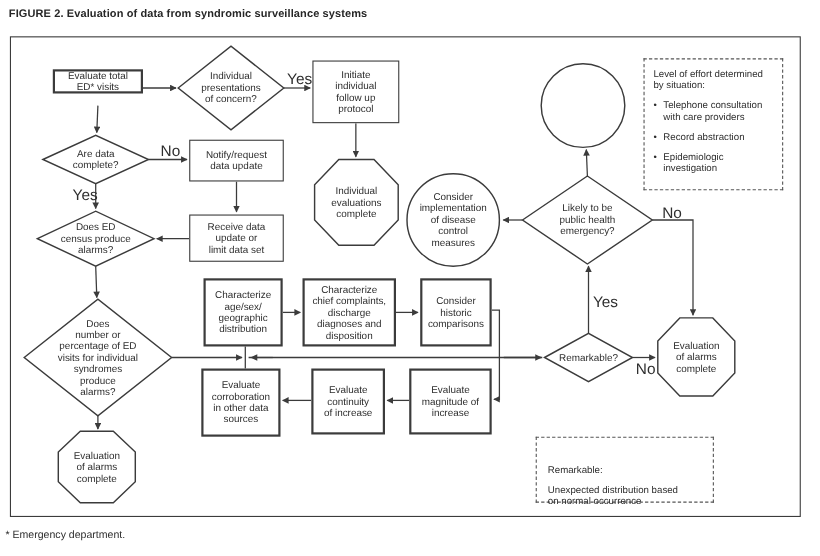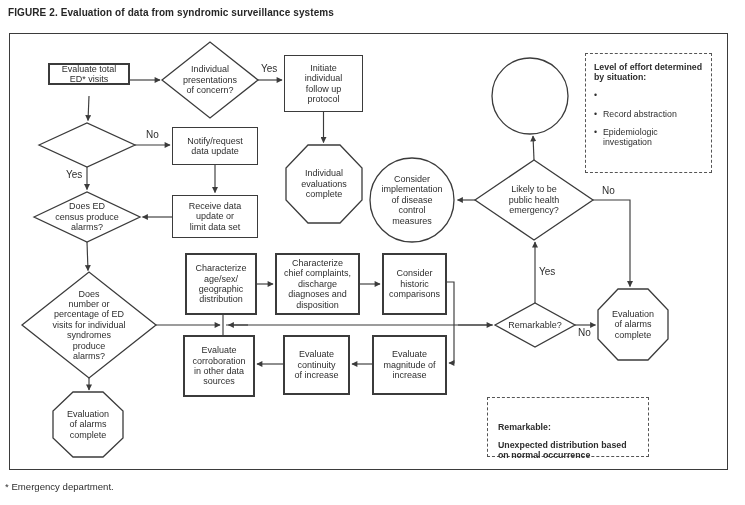--- a/index.html
+++ b/index.html
@@ -11,26 +11,26 @@
   #border{position:absolute;left:9px;top:33px;width:719px;height:437px;
           box-sizing:border-box;border:1.4px solid #3b3b3b;}
   svg.layer{position:absolute;left:0;top:0;}
   .node{position:absolute;box-sizing:border-box;background:#fff;display:flex;
         align-items:center;justify-content:center;text-align:center;}
   .thick{border:2px solid #3b3b3b;}
   .thin{border:1.3px solid #3b3b3b;}
   .lbl{white-space:pre-line;font-size:9px;line-height:10.4px;color:#2e2e2e;}
   .ov{position:absolute;display:flex;align-items:center;justify-content:center;
       text-align:center;}
-  .edge{position:absolute;font-size:10px;color:#2e2e2e;}
+  .edge{position:absolute;font-size:14px;color:#2e2e2e;}
   .note{position:absolute;box-sizing:border-box;border:1.2px dashed #555;
         background:#fff;color:#2e2e2e;}
   #note-effort{left:585px;top:53px;width:127px;height:120px;padding:8px 6px 6px 8px;}
   #note-remarkable{left:487px;top:397px;width:162px;height:60px;padding:24px 10px;}
-  .ntxt{font-size:8.8px;line-height:10.2px;white-space:pre-line;font-weight:bold;}
+  .ntxt{font-size:8.8px;line-height:10.2px;white-space:pre-line;}
   .bullet{display:flex;margin-top:8px;font-size:8.8px;line-height:10.2px;}
   .bullet .g{width:9px;flex:none;}
   .bullet .bt{white-space:pre-line;}
   #note-remarkable .body{margin-top:8px;}
 </style>
 </head>
 <body>
 
 <div id="fig">
 
@@ -137,20 +137,24 @@
     <span class="lbl">Evaluate
 magnitude of
 increase</span>
     </div>
 
   <div class="ov" style="left:162px;top:42px;width:96px;height:76px">
     <span class="lbl">Individual
 presentations
 of concern?</span>
     </div>
+  <div class="ov" style="left:39px;top:123px;width:96px;height:44px">
+    <span class="lbl">Are data
+complete?</span>
+    </div>
   <div class="ov" style="left:34px;top:192px;width:106px;height:50px">
     <span class="lbl">Does ED
 census produce
 alarms?</span>
     </div>
   <div class="ov" style="left:22px;top:272px;width:134px;height:106px">
     <span class="lbl">Does
 number or
 percentage of ED
 visits for individual
@@ -194,20 +198,22 @@
   <div class="edge" style="left:66px;top:169px">Yes</div>
   <div class="edge" style="left:602px;top:185px">No</div>
   <div class="edge" style="left:539px;top:266px">Yes</div>
   <div class="edge" style="left:578px;top:327px">No</div>
 
   <div class="note" id="note-effort">
     <div class="ntxt">Level of effort determined
 by situation:</div>
     <div class="bullet">
       <span class="g">•</span>
+      <span class="bt">Telephone consultation
+with care providers</span>
       </div>
     <div class="bullet">
       <span class="g">•</span>
       <span class="bt">Record abstraction</span>
       </div>
     <div class="bullet">
       <span class="g">•</span>
       <span class="bt">Epidemiologic
 investigation</span>
       </div>

